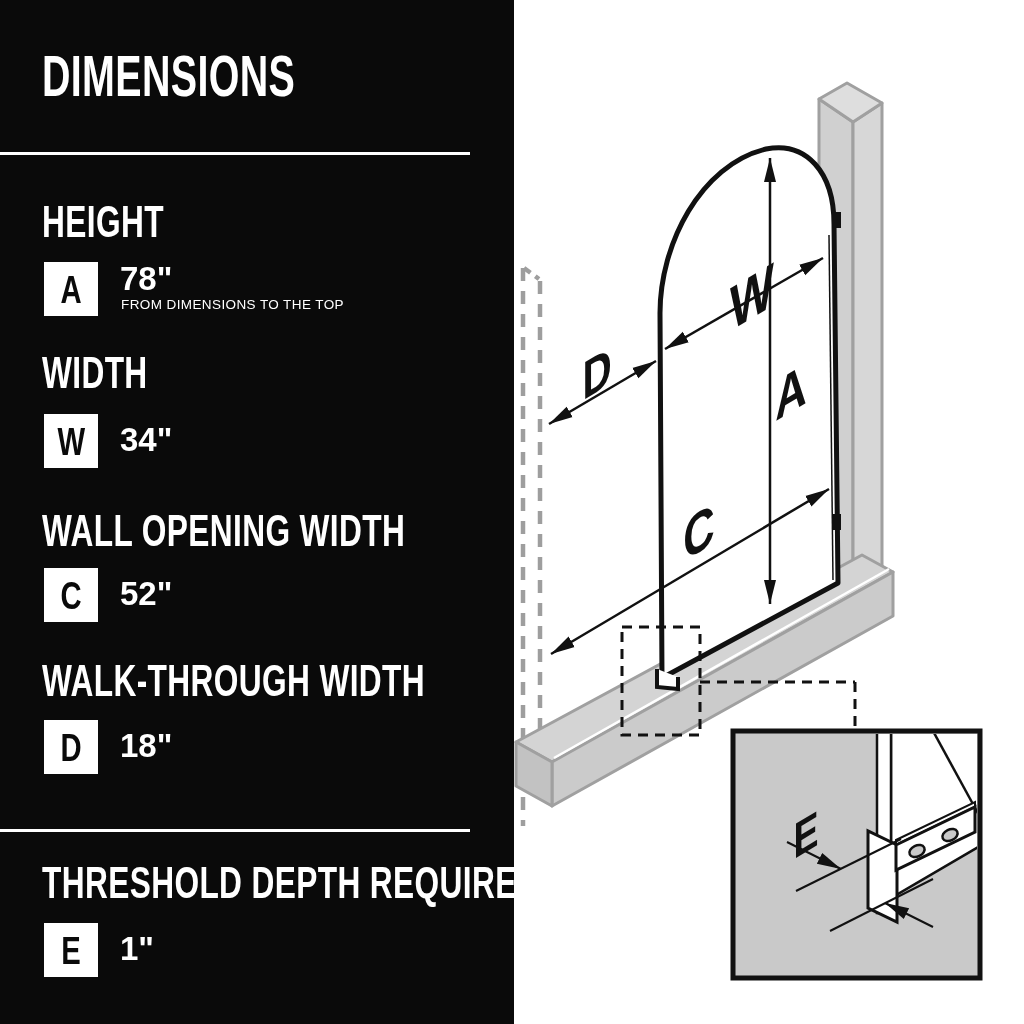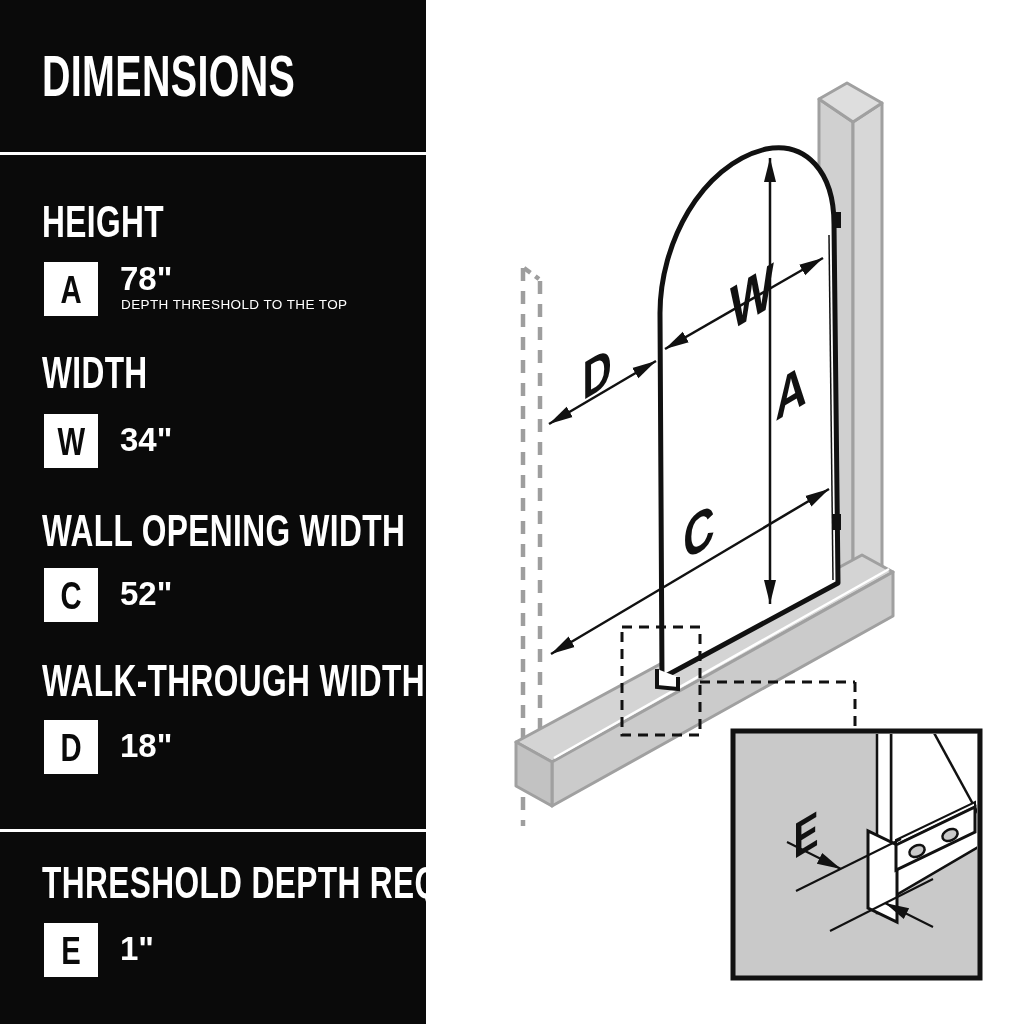--- a/index.html
+++ b/index.html
@@ -2,21 +2,21 @@
 <html><head>
 <meta charset="utf-8">
 <style>
   html,body{margin:0;padding:0;}
   body{width:1024px;height:1024px;overflow:hidden;background:#ffffff;
        font-family:"Liberation Sans",sans-serif;position:relative;}
   #stage{position:absolute;inset:0;width:1024px;height:1024px;}
   
   #diagram-svg{position:absolute;left:0;top:0;}
   
-  .panel{position:absolute;left:0;top:0;width:426px;height:1024px;background:#0a0a0a;}
+  .panel{position:absolute;left:0;top:0;width:486px;height:1024px;background:#0a0a0a;padding-left:28px;}
   .hdr{position:absolute;color:#fff;font-weight:700;font-size:44px;line-height:1;
        white-space:nowrap;transform:scaleX(.72);transform-origin:0 0;letter-spacing:.5px;}
   .title{position:absolute;color:#fff;font-weight:700;font-size:58px;line-height:1;
        white-space:nowrap;transform:scaleX(.68);transform-origin:0 0;letter-spacing:.5px;}
   .divider{position:absolute;left:0;width:470px;height:3px;background:#ffffff;}
   .sq{position:absolute;width:54px;height:54px;background:#ffffff;color:#0a0a0a;
       display:flex;align-items:center;justify-content:center;}
   .sq span{font-weight:700;font-size:39px;line-height:1;transform:scaleX(.75);}
   .val{position:absolute;color:#fff;font-weight:700;font-size:33px;line-height:1;white-space:nowrap;}
   .note{position:absolute;color:#fff;font-weight:400;font-size:13.5px;line-height:1;
@@ -109,21 +109,21 @@
 
   <div class="panel">
     <div class="title" style="left:42px;top:47px">DIMENSIONS</div>
     <div class="divider" style="top:152px"></div>
 
     <div class="hdr" style="left:42px;top:200px">HEIGHT</div>
     <div class="sq" style="left:44px;top:262px">
       <span>A</span>
       </div>
     <div class="val" style="left:120px;top:262px">78"</div>
-    <div class="note" style="left:121px;top:298px">DEPTH THRESHOLD TO THE TOP</div>
+    <div class="note" style="left:121px;top:298px">FROM DIMENSIONS TO THE TOP</div>
 
     <div class="hdr" style="left:42px;top:351px">WIDTH</div>
     <div class="sq" style="left:44px;top:414px">
       <span>W</span>
       </div>
     <div class="val" style="left:120px;top:423px">34"</div>
 
     <div class="hdr" style="left:42px;top:509px">WALL OPENING WIDTH</div>
     <div class="sq" style="left:44px;top:568px">
       <span>C</span>

